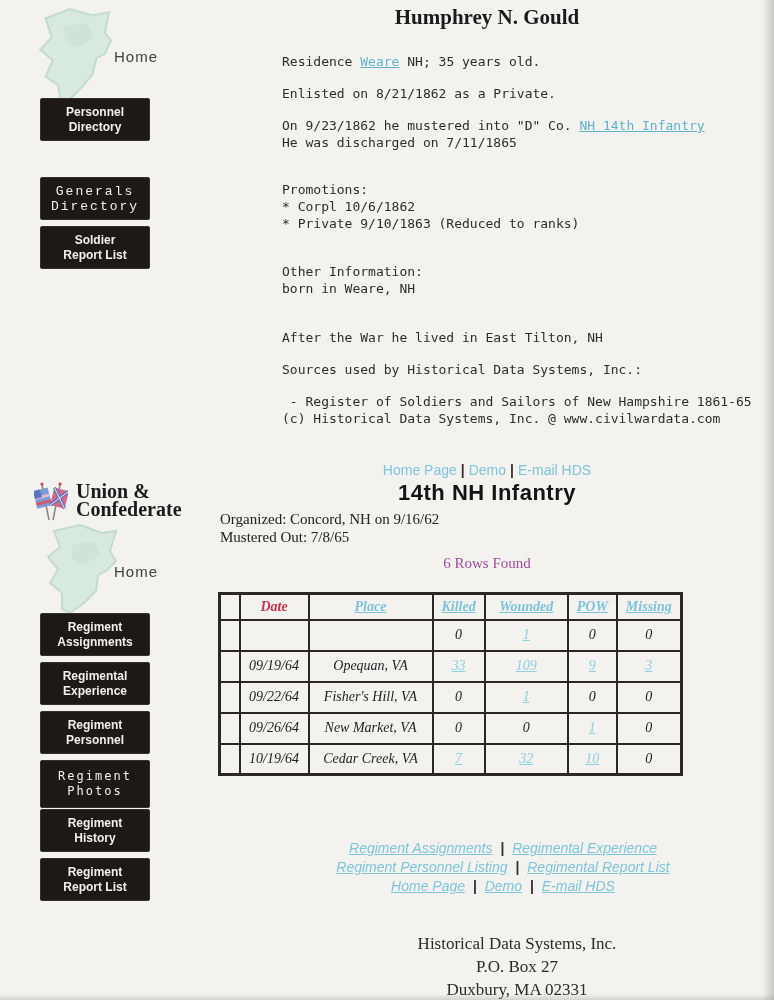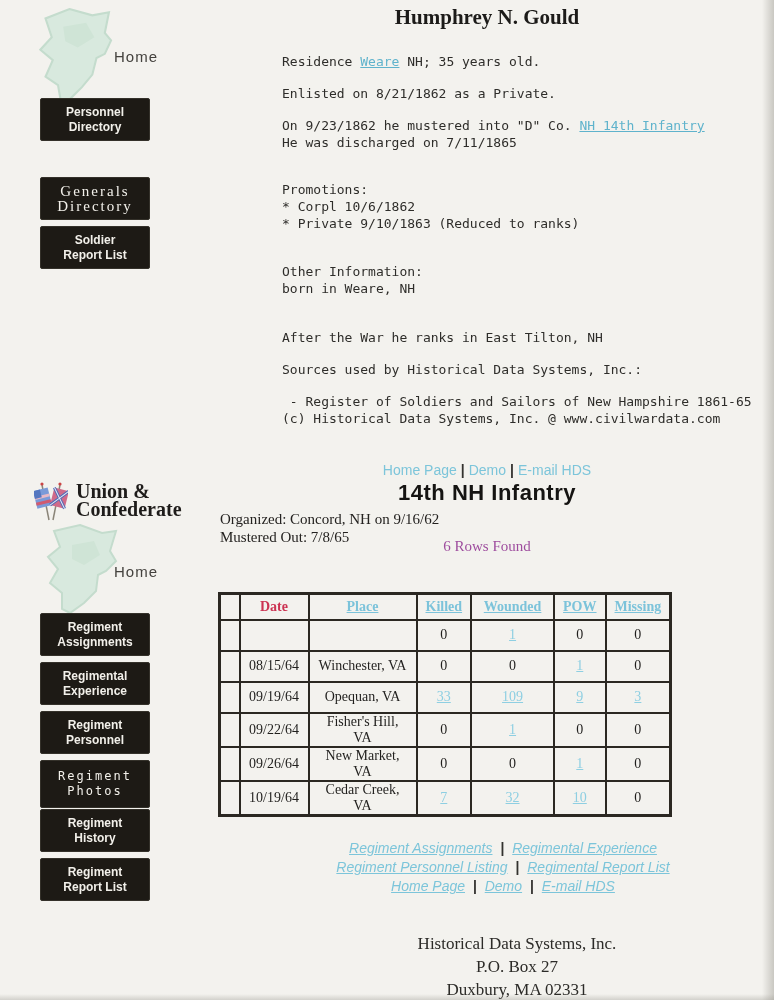--- a/index.html
+++ b/index.html
@@ -21,21 +21,21 @@
   .map-blob { position:absolute; }
   .home-label { position:absolute; font-size:15px; color:#44423e; letter-spacing:1px; cursor:pointer; }
   .btn-stack { position:absolute; left:40px; width:98px; }
   .side-btn {
     width:110px; min-height:43px; margin-bottom:6px;
     background:#1d1a15; border:1px solid #34312a; border-radius:2px;
     color:#f2f0ea; font-size:12px; font-weight:bold;
     display:flex; flex-direction:column; align-items:center; justify-content:center;
     line-height:15px; cursor:pointer; padding:4px 2px;
   }
-  .side-btn.serif-style { font-family:Liberation Serif, serif; font-weight:normal; font-size:15px; letter-spacing:2px;margin-top:36px; }
+  .side-btn.serif-style { font-family:Liberation Mono, monospace; font-weight:normal; font-size:13px; letter-spacing:2px;margin-top:36px; }
   .side-btn.mono-style { font-family:"DejaVu Sans Mono", monospace; font-weight:normal; font-size:12px; letter-spacing:2px; min-height:48px; }
   .flags-row { position:absolute; left:34px; top:480px; display:flex; align-items:flex-start; }
   .flags-title { font-family:"Liberation Serif", serif; font-weight:bold; font-size:20px; color:#1e1c1a; line-height:18px; margin-left:8px; margin-top:2px; }
 
   
   .page-title {
     position:absolute; left:214px; top:5px; width:546px; text-align:center;
     font-family:"Liberation Serif", serif; font-size:21px; color:#1c1b19;
   }
   .bio-line {
@@ -53,30 +53,30 @@
   .serif-line { position:absolute; left:220px; font-family:"Liberation Serif", serif; font-size:15px; color:#242220; }
   .rows-found { font-family:"Liberation Serif", serif; font-size:15px; color:#9e4d9e; }
 
   
   table.casualty {
     position:absolute; left:218px; top:592px;
     border-collapse:collapse; table-layout:fixed;
     font-family:"Liberation Serif", serif; font-size:14px; color:#201f1d;
     border:3px solid #2b2822;
   }
-  table.casualty th, table.casualty td { border:2px solid #2b2822; text-align:center; padding:0 8px; overflow:hidden; }
+  table.casualty th, table.casualty td { border:2px solid #2b2822; text-align:center; padding:0 8px; overflow:hidden;font-style:italic; }
   table.casualty th { height:26px; font-weight:bold; }
   table.casualty td { height:31px; }
   th.date-h { color:#cc3352; }
   th.link-h a { color:#7cc3da; text-decoration:underline; cursor:pointer; }
   td.col-place { text-align:left; padding-left:7px; }
   a.num-link { color:#8ecfe2; text-decoration:underline; cursor:pointer; }
   .col-blank { width:20px; }
   .col-date { width:69px; }
-  .col-place { width:108px; }
+  .col-place { width:124px; }
   .col-killed { width:47px; }
   .col-wounded { width:83px; }
   .col-pow { width:45px; }
   .col-missing { width:53px; }
 
   
   .bottom-links { position:absolute; left:220px; top:839px; width:566px; text-align:center;
     font-size:14px; line-height:19px; }
   .bottom-links a { color:#7cc5da; text-decoration:underline; cursor:pointer;font-style:italic; }
   .bottom-links .nav-sep { color:#33322f; }
@@ -178,36 +178,36 @@
 <div class="bio-line" style="top:118px;"><span>On 9/23/1862 he mustered into "D" Co. </span><a class="mono-link">NH 14th Infantry</a></div>
 <div class="bio-line" style="top:135px;">He was discharged on 7/11/1865</div>
 
 <div class="bio-line" style="top:182px;">Promotions:</div>
 <div class="bio-line" style="top:199px;">* Corpl 10/6/1862</div>
 <div class="bio-line" style="top:216px;">* Private 9/10/1863 (Reduced to ranks)</div>
 
 <div class="bio-line" style="top:264px;">Other Information:</div>
 <div class="bio-line" style="top:281px;">born in Weare, NH</div>
 
-<div class="bio-line" style="top:330px;">After the War he ranks in East Tilton, NH</div>
+<div class="bio-line" style="top:330px;">After the War he lived in East Tilton, NH</div>
 
 <div class="bio-line" style="top:362px;">Sources used by Historical Data Systems, Inc.:</div>
 <div class="bio-line" style="top:394px;"> - Register of Soldiers and Sailors of New Hampshire 1861-65</div>
 <div class="bio-line" style="top:411px;">(c) Historical Data Systems, Inc. @ www.civilwardata.com</div>
 
 <div class="mid-center nav-links" style="top:462px;">
   <a>Home Page</a><span class="nav-sep">|</span><a>Demo</a><span class="nav-sep">|</span><a>E-mail HDS</a>
 </div>
 
 <div class="mid-center regiment-title" style="top:480px;">14th NH Infantry</div>
 
 <div class="serif-line" style="top:511px;">Organized: Concord, NH on 9/16/62</div>
 <div class="serif-line" style="top:529px;">Mustered Out: 7/8/65</div>
 
-<div class="mid-center rows-found" style="top:538px;text-align:center;">6 Rows Found</div>
+<div class="mid-center rows-found" style="top:555px;text-align:center;">6 Rows Found</div>
 
 <table class="casualty">
   <thead>
     <tr>
       <th class="col-blank"></th>
       <th class="col-date date-h">Date</th>
       <th class="col-place link-h"><a>Place</a></th>
       <th class="col-killed link-h"><a>Killed</a></th>
       <th class="col-wounded link-h"><a>Wounded</a></th>
       <th class="col-pow link-h"><a>POW</a></th>
@@ -219,29 +219,20 @@
         <td class="col-blank"></td>
         <td class="col-date"></td>
         <td class="col-place"></td>
         <td class="col-killed">0</td>
         <td class="col-wounded"><a class="num-link">1</a></td>
         <td class="col-pow">0</td>
         <td class="col-missing">0</td>
       </tr>
       <tr>
         <td class="col-blank"></td>
-        <td class="col-date">08/15/64</td>
-        <td class="col-place">Winchester, VA</td>
-        <td class="col-killed">0</td>
-        <td class="col-wounded">0</td>
-        <td class="col-pow"><a class="num-link">1</a></td>
-        <td class="col-missing">0</td>
-      </tr>
-      <tr>
-        <td class="col-blank"></td>
         <td class="col-date">09/19/64</td>
         <td class="col-place">Opequan, VA</td>
         <td class="col-killed"><a class="num-link">33</a></td>
         <td class="col-wounded"><a class="num-link">109</a></td>
         <td class="col-pow"><a class="num-link">9</a></td>
         <td class="col-missing"><a class="num-link">3</a></td>
       </tr>
       <tr>
         <td class="col-blank"></td>
         <td class="col-date">09/22/64</td>

